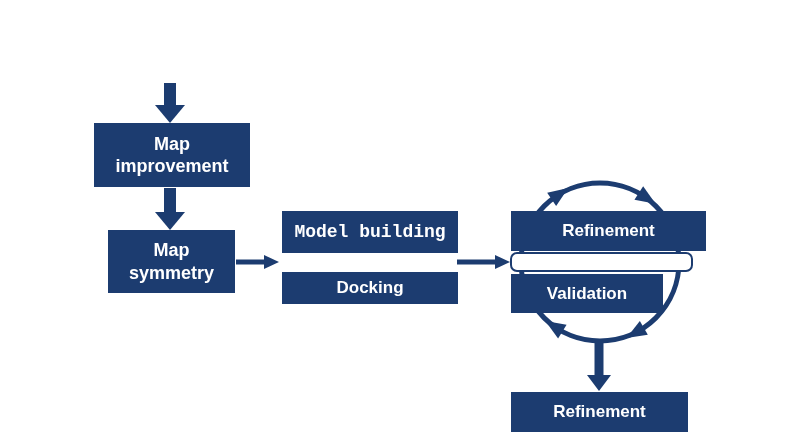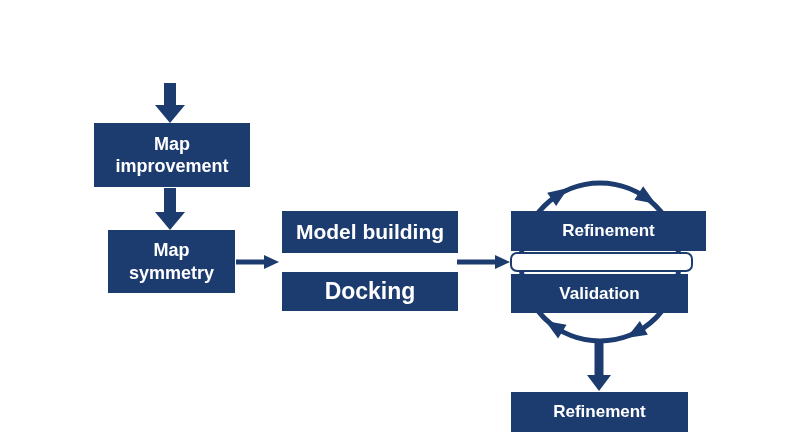--- a/index.html
+++ b/index.html
@@ -44,24 +44,24 @@
     width: 183px;
     height: 20px;
     box-sizing: border-box;
     background: #ffffff;
     border: 2px solid var(--navy, #1c3c70);
     border-radius: 7px;
   }
   #b0 { left: 101px; top: 20px;  width: 140px; height: 63px; font-size: 18px; }
   #b1 { left: 94px;  top: 123px; width: 156px; height: 64px; font-size: 18px; }
   #b2 { left: 108px; top: 230px; width: 127px; height: 63px; font-size: 18px; }
-  #b3 { left: 282px; top: 211px; width: 176px; height: 42px; font-size: 21px; }
-  #b4 { left: 282px; top: 272px; width: 176px; height: 39px; font-size: 23px; }
+  #b3 { left: 282px; top: 211px; width: 176px; height: 42px; font-size: 18px; font-family: Liberation Mono, monospace; }
+  #b4 { left: 282px; top: 272px; width: 176px; height: 32px; font-size: 17px; }
   #b5 { left: 511px; top: 211px; width: 195px; height: 40px; font-size: 17px; }
-  #b6 { left: 511px; top: 274px; width: 177px; height: 39px; font-size: 17px; }
+  #b6 { left: 511px; top: 274px; width: 152px; height: 39px; font-size: 17px; }
   #b7 { left: 511px; top: 392px; width: 177px; height: 40px; font-size: 17px; }
 </style>
 </head>
 <body>
 
 <div id="canvas">
 
   <svg id="cycle-layer" class="layer" width="800" height="443" viewBox="0 0 800 443">
     <g fill="currentColor" stroke="none">
       <circle cx="600" cy="262" r="79" fill="none" stroke="currentColor" stroke-width="5"></circle>

